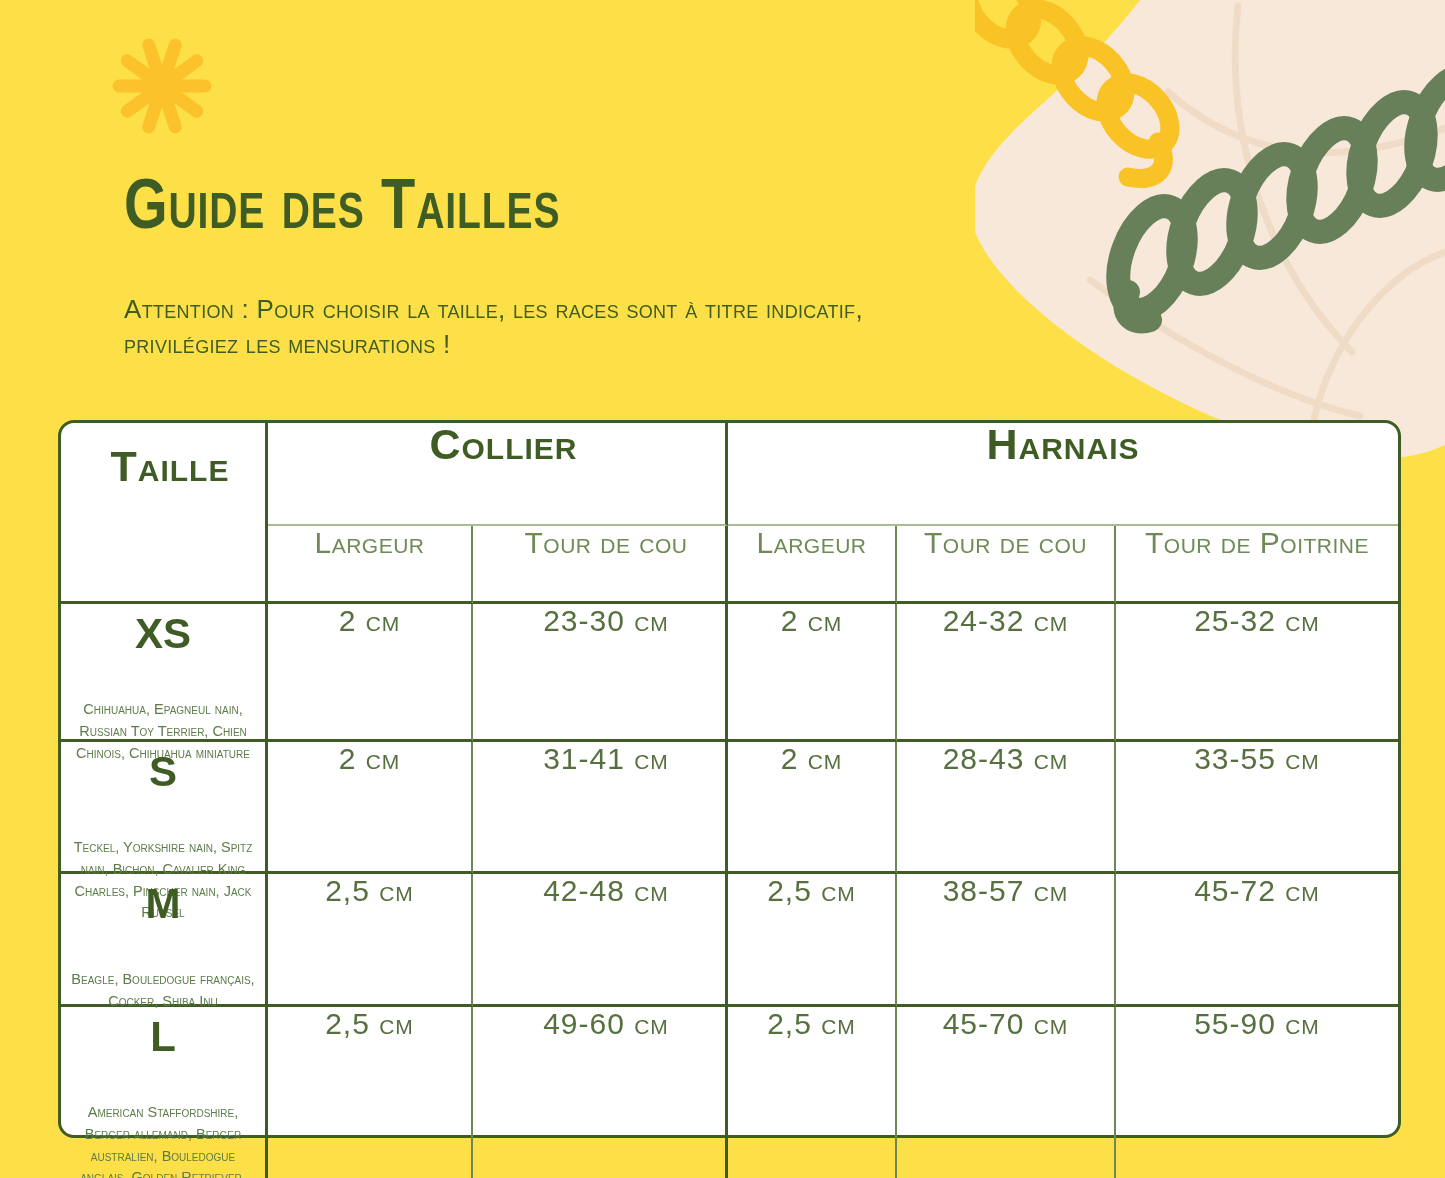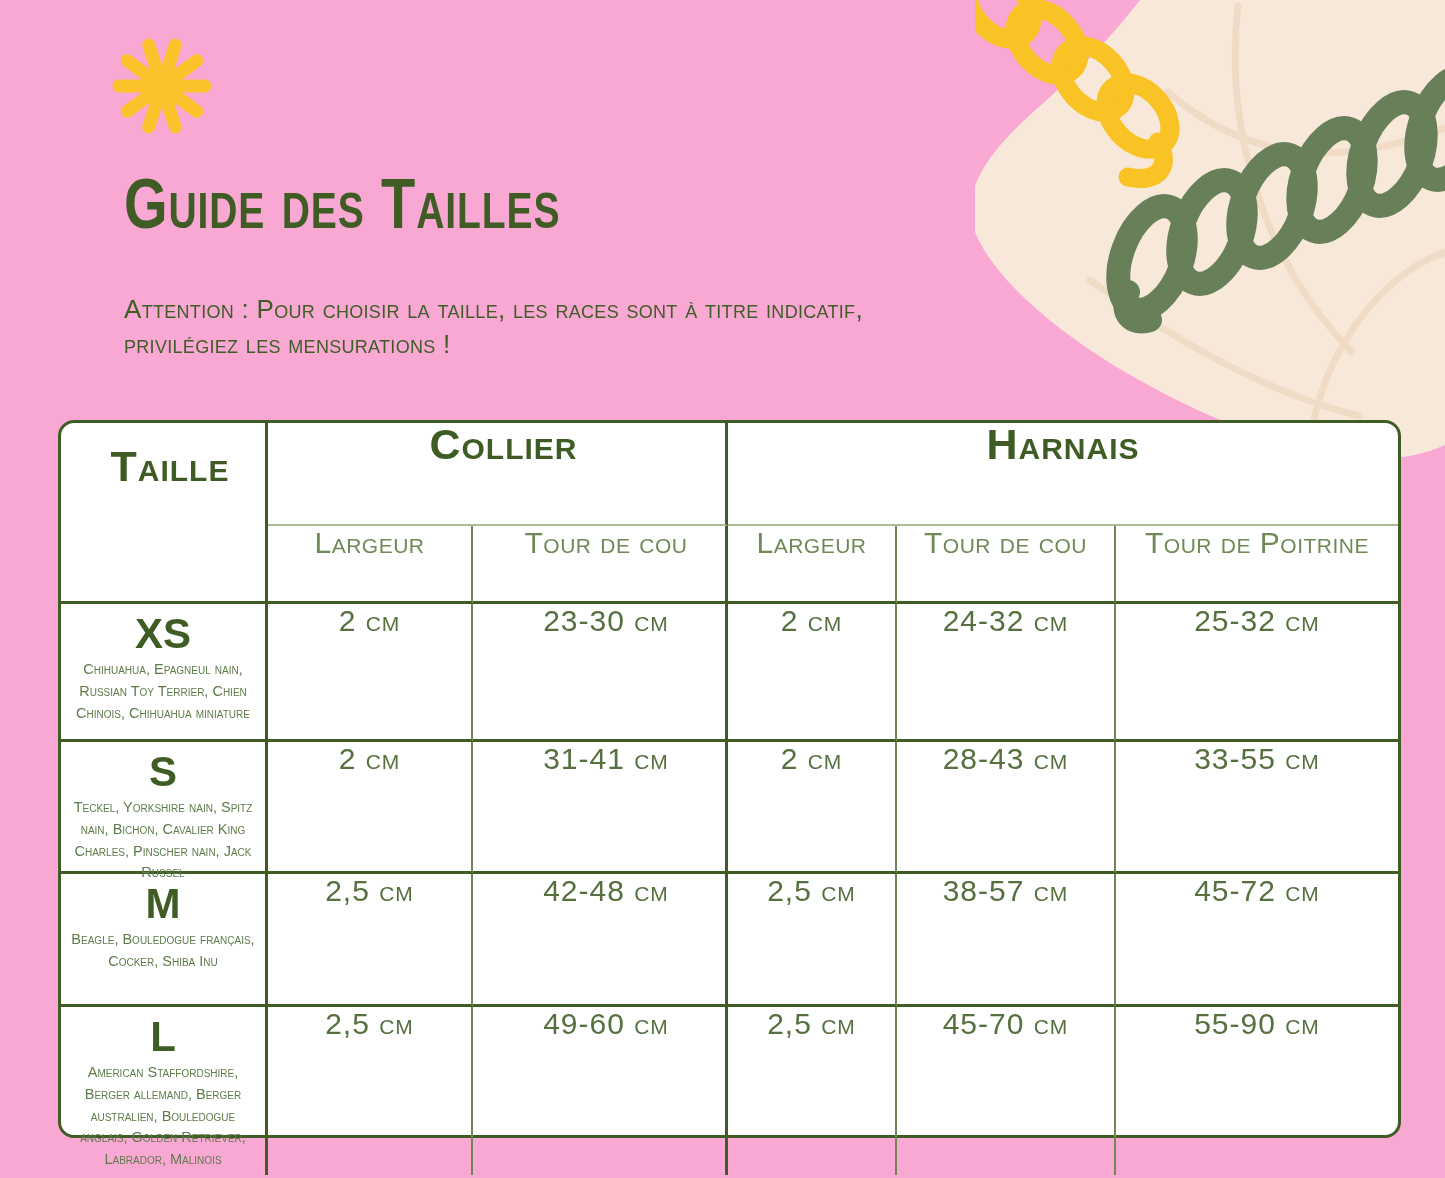--- a/index.html
+++ b/index.html
@@ -8,21 +8,21 @@
     --light-line:#a9bb90;
     --subhead:#6f8a57;
     --value:#577040;
     --breeds:#5e7b4a;
     --yellow:#f9c326;
     --beige:#f7e8da;
     --coil:#68805a;
   }
   html,body{margin:0;padding:0;background:#fff;}
   .canvas{
-    position:relative;width:1445px;height:1178px;background:#f9a8d4;
+    position:relative;width:1445px;height:1178px;background:#fde047;
     overflow:hidden;font-family:"Liberation Sans",sans-serif;
     font-variant:small-caps;color:var(--dark);
   }
   .deco{position:absolute;pointer-events:none;}
   .deco-topright{top:0;right:0;}
   .deco-asterisk{top:36px;left:112px;}
 
   .header-block{position:absolute;left:124px;top:168px;z-index:2;}
   .page-title{
     margin:0;font-size:66px;font-weight:700;letter-spacing:1px;line-height:1;
@@ -48,21 +48,21 @@
   .br-med{border-right:2px solid var(--med-line);}
   .bb-dark{border-bottom:3px solid var(--dark);}
   .bb-light{border-bottom:2px solid var(--light-line);}
 
   .corner-cell{grid-row:1/3;grid-column:1;justify-content:flex-start;padding-top:22px;}
   .collier-cell{grid-row:1;grid-column:2/4;}
   .harnais-cell{grid-row:1;grid-column:4/7;}
   .group-head{font-size:43px;font-weight:700;letter-spacing:1px;line-height:1;}
   .sub-head{font-size:30px;font-weight:400;color:var(--subhead);letter-spacing:.5px;}
   .value{font-size:30px;font-weight:400;color:var(--value);letter-spacing:1px;}
-  .size-cell{justify-content:flex-start;padding:8px 8px 4px 8px;}
+  .size-cell{justify-content:flex-start;padding:8px 8px 4px 8px;gap:40px;}
   .size-letter{font-size:42px;font-weight:700;line-height:1.05;}
   .breed-list{font-size:14.5px;font-weight:400;color:var(--breeds);line-height:1.5;margin-top:3px;}
 </style>
 </head>
 <body>
 
 <div class="canvas">
 
   <svg class="deco deco-topright" width="470" height="480" viewBox="975 0 470 480">
     <g>

